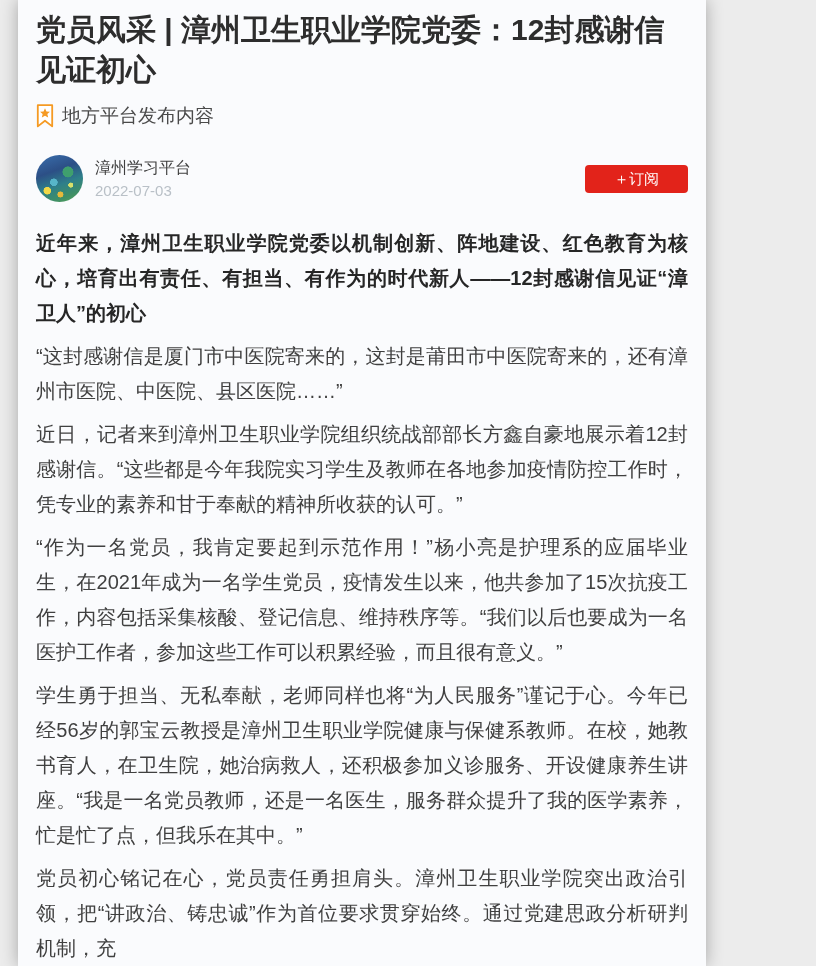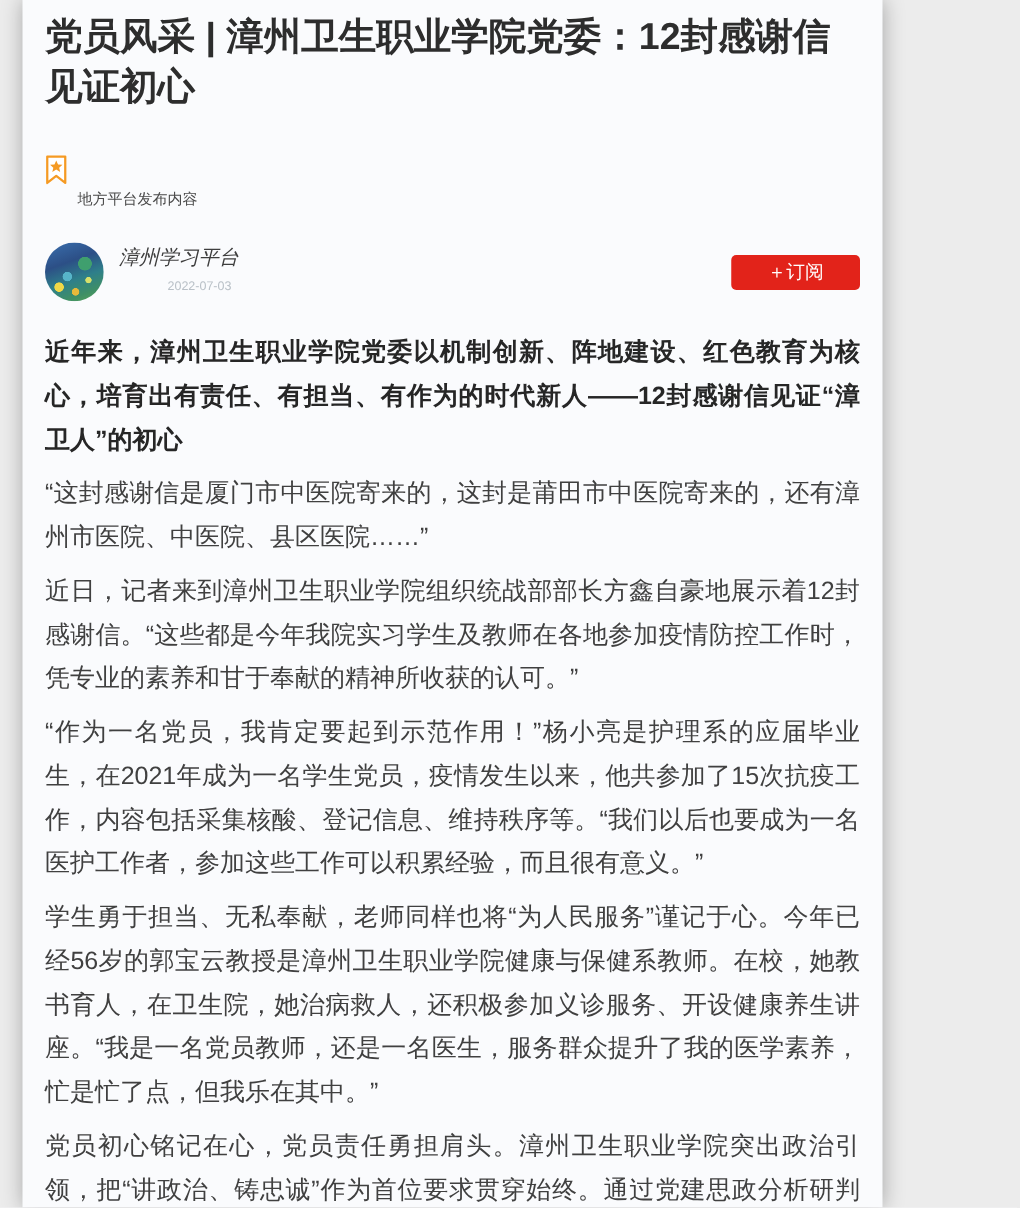--- a/index.html
+++ b/index.html
@@ -25,44 +25,43 @@
     color: #2d2d2d;
   }
   .badge-row {
     margin-top: 13px;
     display: flex;
     align-items: center;
   }
   .badge-row .bm-icon { width: 18px; height: 24px; flex: 0 0 auto; }
   .badge-label {
     margin-left: 8px;
-    font-size: 12px;
+    font-size: 19px;
     color: #4a4a4a;
-    margin-top: 48px;
   }
   .publisher-row {
     margin-top: 26px;
     display: flex;
     align-items: center;
   }
   .avatar {
     width: 47px; height: 47px;
     border-radius: 50%;
     flex: 0 0 auto;
     background:
       radial-gradient(circle at 24% 76%, #f0d848 0 7%, rgba(0,0,0,0) 8%),
       radial-gradient(circle at 52% 84%, #e8b93a 0 6%, rgba(0,0,0,0) 7%),
       radial-gradient(circle at 74% 64%, #d8e06a 0 5%, rgba(0,0,0,0) 6%),
       radial-gradient(circle at 38% 58%, #57b5c9 0 9%, rgba(0,0,0,0) 10%),
       radial-gradient(circle at 68% 36%, #3f9f6e 0 12%, rgba(0,0,0,0) 13%),
       linear-gradient(160deg, #3a6fae 0%, #2c4f86 35%, #2e7f8a 60%, #3f8f66 82%, #5aa556 100%);
   }
   .pub-meta { margin-left: 12px; }
-  .pub-name { font-size: 16px; color: #3e3e3e; line-height: 22px; font-style: italic; }
-  .pub-date { font-size: 10px; color: #b9c0c7; line-height: 20px; margin-top: 2px; margin-left: 39px; }
+  .pub-name { font-size: 16px; color: #3e3e3e; line-height: 22px; }
+  .pub-date { font-size: 15px; color: #b9c0c7; line-height: 20px; margin-top: 2px; }
   .subscribe-btn {
     margin-left: auto;
     border: none;
     background: #e2231a;
     color: #ffffff;
     font-size: 15px;
     line-height: 1;
     padding: 6px 29px 7px;
     border-radius: 4px;
     cursor: pointer;

